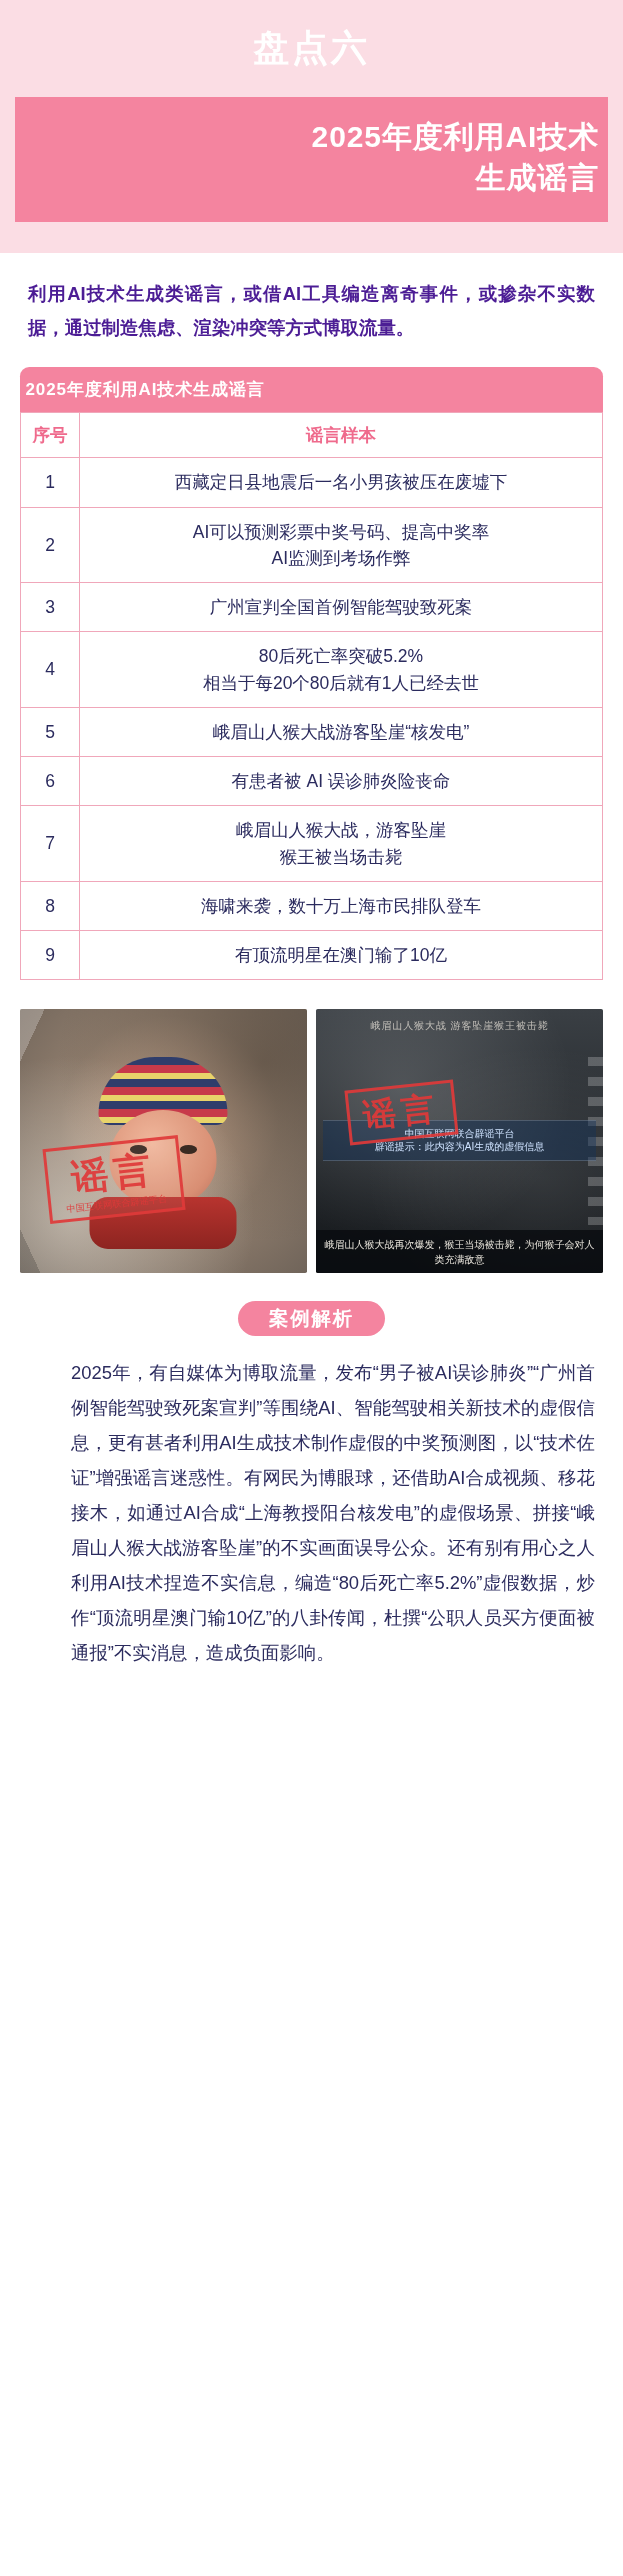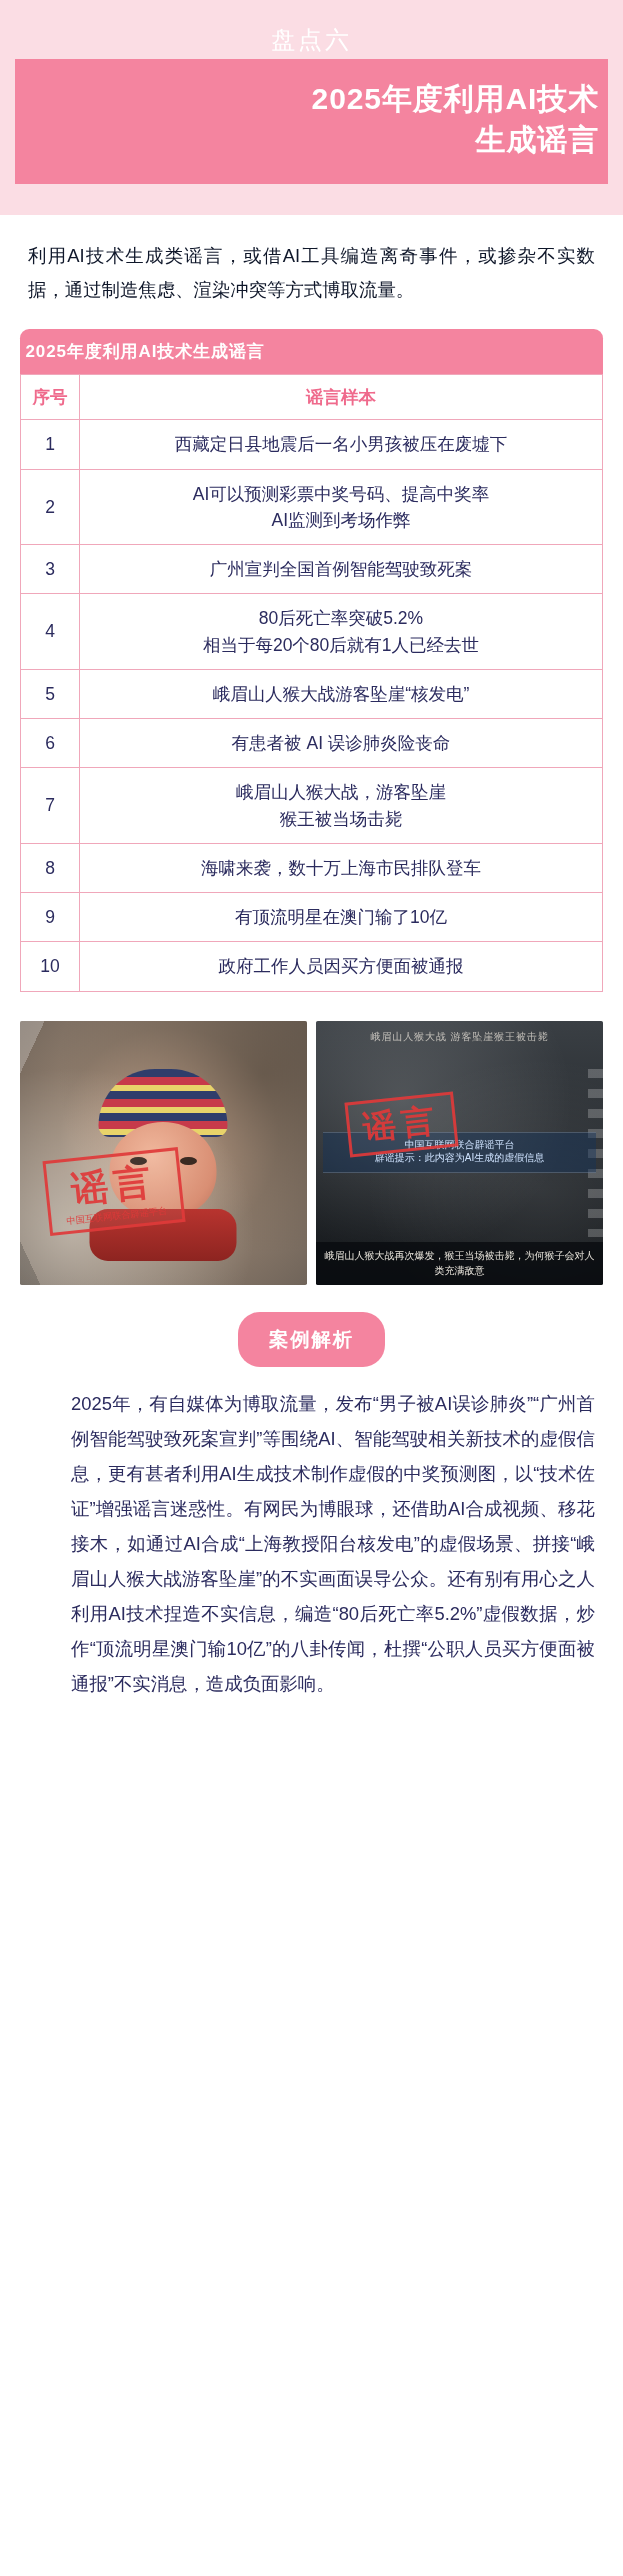--- a/index.html
+++ b/index.html
@@ -20,24 +20,24 @@
 
   
   .header {
     background: #fbdde4;
     padding: 24px 0 31px 0;
     text-align: center;
     position: relative;
   }
   .header-kicker {
     color: #ffffff;
-    font-size: 24px;
-    font-weight: normal;
+    font-size: 36px;
+    font-weight: bold;
     letter-spacing: 2.8px;
-    margin-bottom: 3px;
+    margin-bottom: 24px;
   }
   .header-band {
     background: #f4849f;
     margin: 0 14.7px;
     padding: 20px 9.2px 24px 9.2px;
     box-shadow: 0 0 0 0 transparent;
   }
   .header-title {
     color: #ffffff;
     font-size: 30px;
@@ -45,22 +45,23 @@
     line-height: 1.35;
     letter-spacing: 0.9px;
     text-align: right;
   }
 
   
   .intro {
     padding: 24px 28px 9.2px 28px;
     font-size: 18.4px;
     line-height: 1.85;
-    color: #0f172a;
+    color: #4c1d95;
     text-align: justify;
+    font-weight: bold;
   }
 
   
   .table-wrap {
     padding: 13px 20px 9.2px 20px;
   }
   .table-title {
     background: #f4849f;
     color: #ffffff;
     font-size: 17px;
@@ -274,21 +275,21 @@
     text-align: center;
     padding: 20px 0 5.5px 0;
   }
   .badge {
     display: inline-block;
     background: #f4849f;
     color: #ffffff;
     font-size: 19.4px;
     font-weight: bold;
     letter-spacing: 1.8px;
-    padding: 14px 31px;
+    padding: 4px 31px;
     border-radius: 22px;
   }
   .analysis {
     padding: 14.7px 28px 37px 28px;
     font-size: 18.4px;
     line-height: 1.9;
     text-align: justify;
     color: #2b2b5e;
     margin-left: 43px;
   }
@@ -353,24 +354,20 @@
           <td class="cell-multi">峨眉山人猴大战，游客坠崖
 猴王被当场击毙</td>
         </tr>
         <tr>
           <td class="idx">8</td>
           <td class="cell-multi">海啸来袭，数十万上海市民排队登车</td>
         </tr>
         <tr>
           <td class="idx">9</td>
           <td class="cell-multi">有顶流明星在澳门输了10亿</td>
-        </tr>
-        <tr>
-          <td class="idx">10</td>
-          <td class="cell-multi">政府工作人员因买方便面被通报</td>
         </tr>
       </tbody>
     </table>
   </div>
 
   <div class="images">
     <div class="img-box img-left">
       <div class="rubble"></div>
       <div class="child-hat"></div>
       <div class="child-face"></div>

